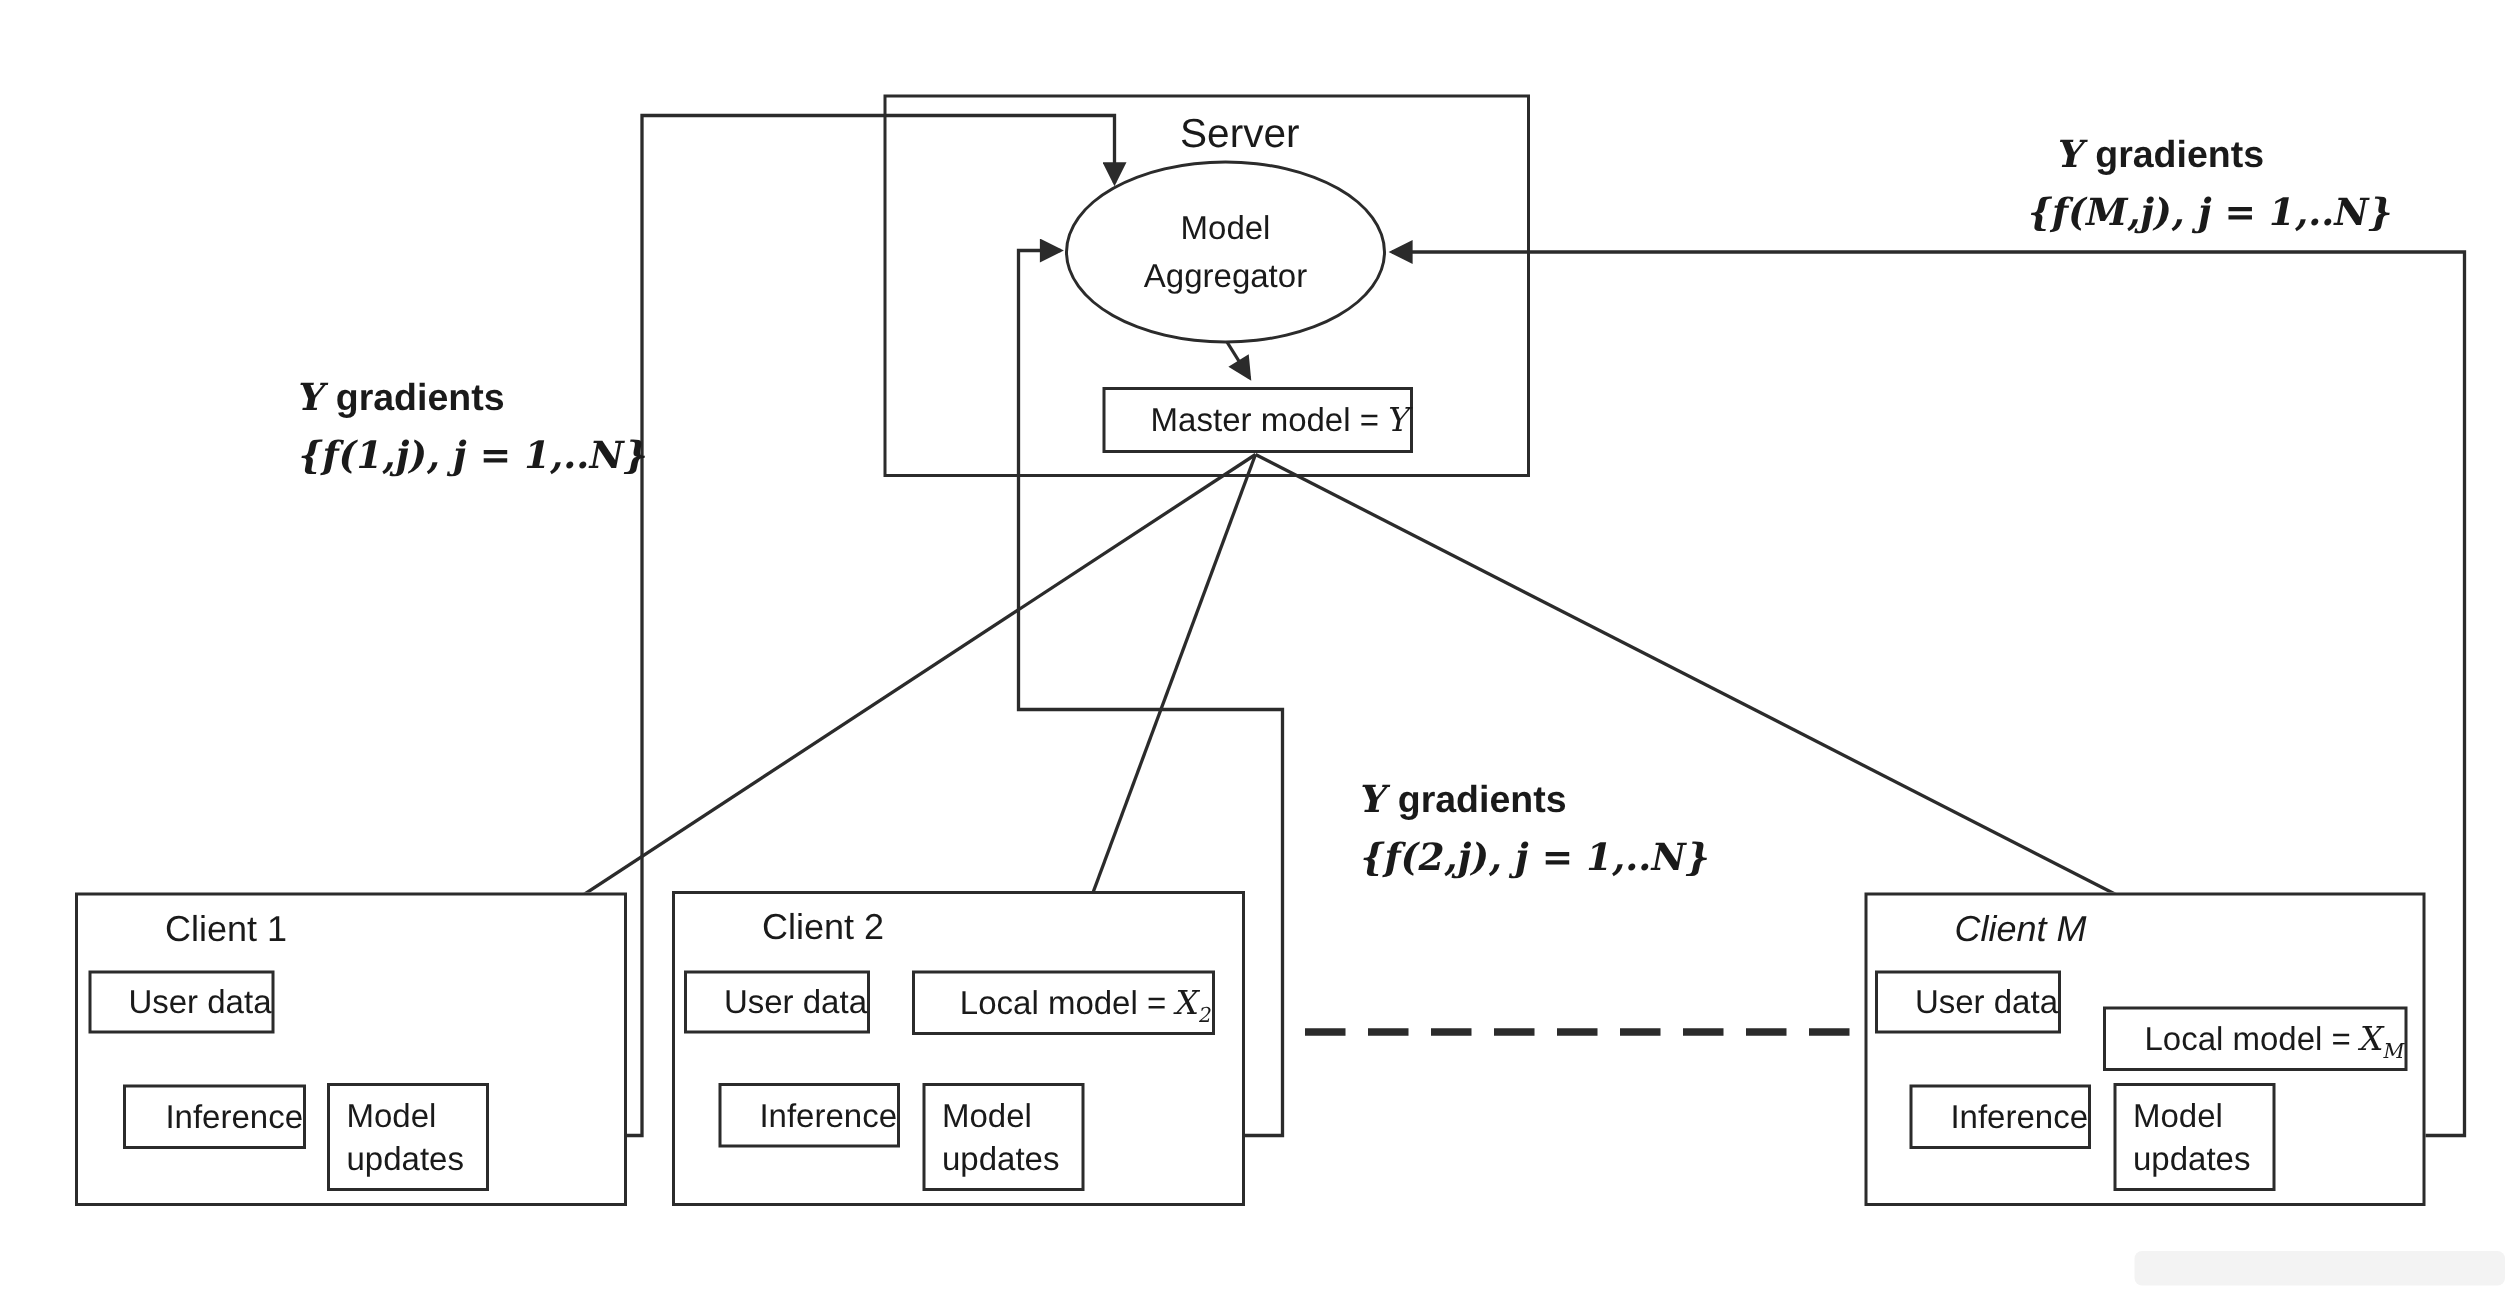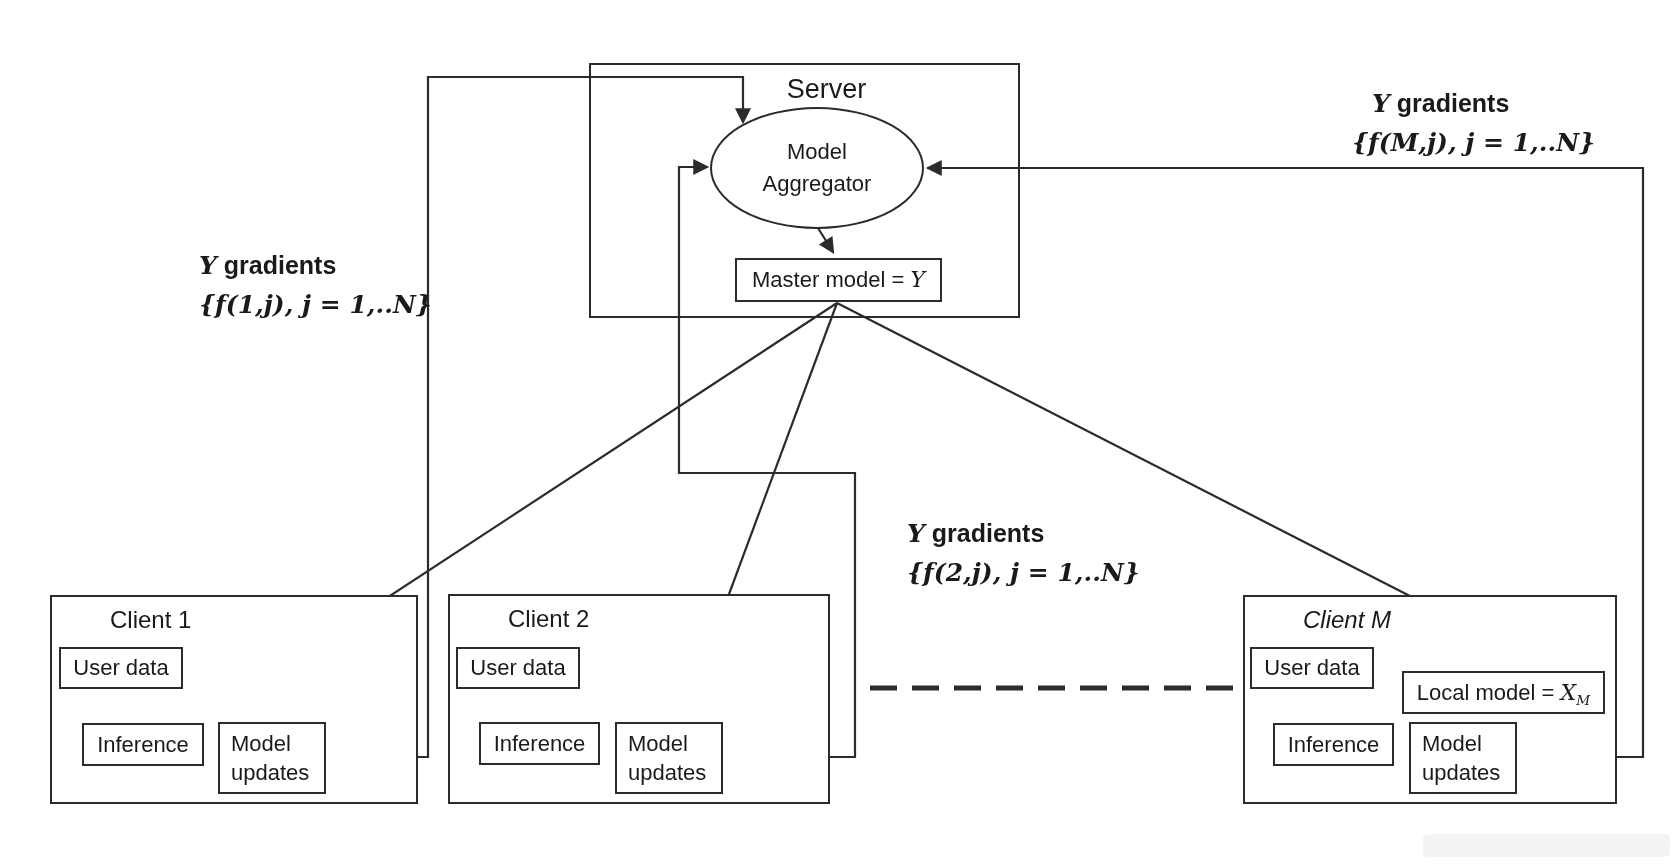--- a/index.html
+++ b/index.html
@@ -13,21 +13,21 @@
     color: #1a1a1a;
     overflow: hidden;
   }
   svg.wires { position: absolute; left: 0; top: 0; width: 1676px; height: 868px; }
   .box {
     position: absolute;
     border: 2px solid #2b2b2b;
     background: #ffffff;
     display: flex;
     align-items: center;
-    justify-content: center;
+    justify-content: flex-end;
   }
   .outer { background: transparent; }
   .client-box { background: #ffffff; }
   .boxtext { font-size: 22px; white-space: nowrap; }
   .ellipse {
     position: absolute;
     border: 2.5px solid #2b2b2b;
     border-radius: 50%;
     background: #ffffff;
     display: flex;
@@ -130,20 +130,23 @@
   <div class="box updates-box" style="left:218px; top:722px; width:108px; height:72px;">
     <span class="boxtext">Model</span>
     <span class="boxtext">updates</span>
   </div>
 
   <div class="box outer client-box" style="left:448px; top:594px; width:382px; height:210px;"></div>
   <div class="label client-name" style="left:464px; top:605px;">Client 2</div>
   <div class="box" style="left:456px; top:647px; width:124px; height:42px;">
     <span class="boxtext">User data</span>
   </div>
+  <div class="box" style="left:608px; top:647px; width:202px; height:43px;">
+    <span class="boxtext"><span class="prefix">Local model =</span><i class="sym">X</i><sub class="math">2</sub></span>
+  </div>
   <div class="box" style="left:479px; top:722px; width:121px; height:43px;">
     <span class="boxtext">Inference</span>
   </div>
   <div class="box updates-box" style="left:615px; top:722px; width:108px; height:72px;">
     <span class="boxtext">Model</span>
     <span class="boxtext">updates</span>
   </div>
 
   <div class="box outer client-box" style="left:1243px; top:595px; width:374px; height:209px;"></div>
   <div class="label client-name" style="left:1259px; top:606px;font-style:italic;">Client M</div>

